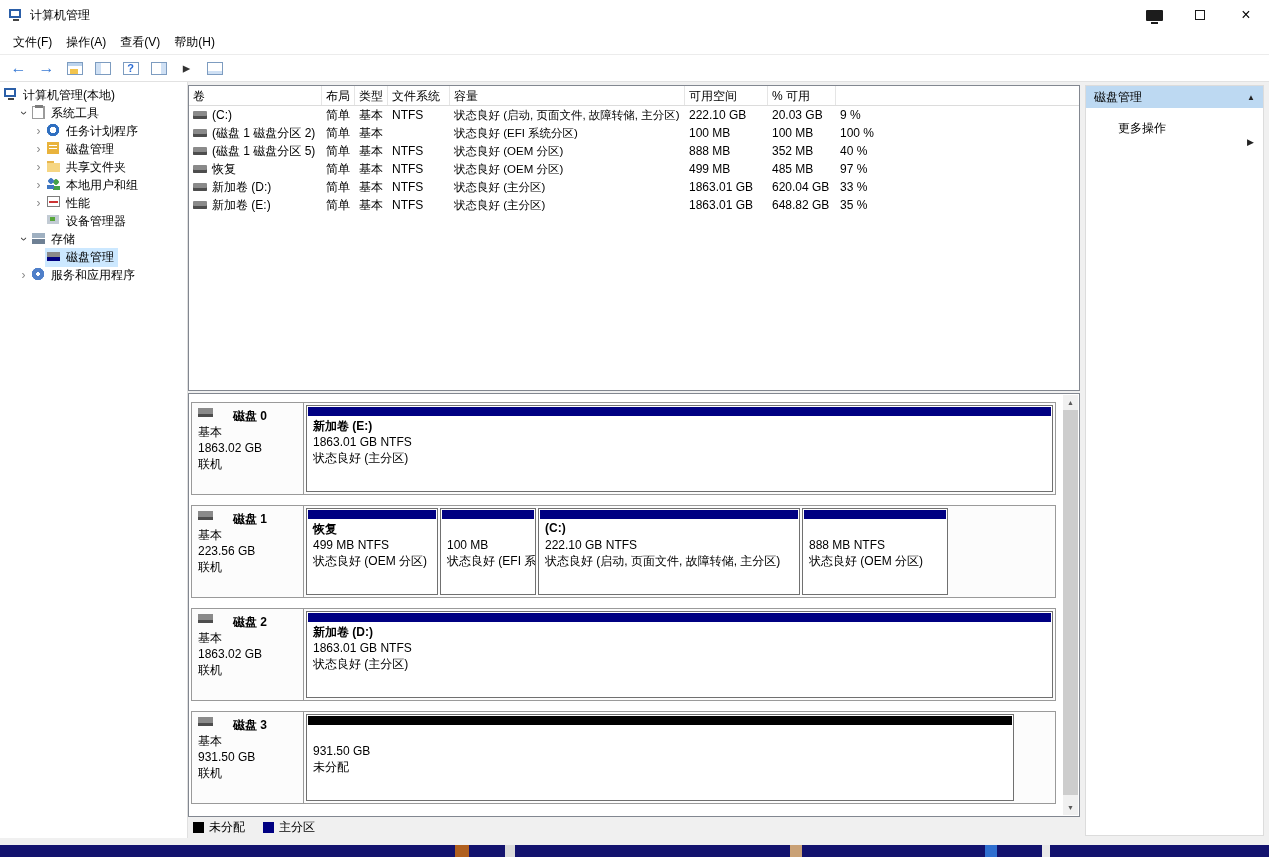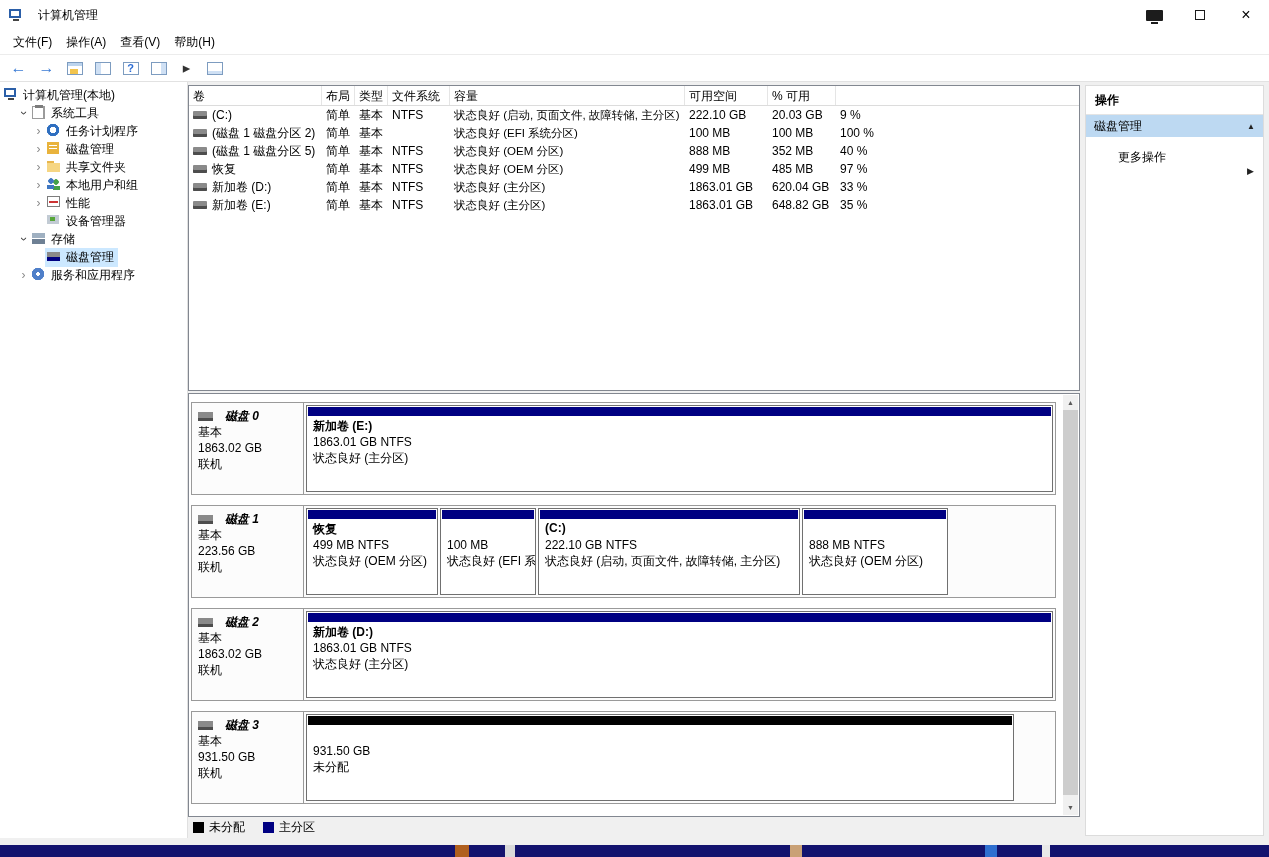--- a/index.html
+++ b/index.html
@@ -1,21 +1,21 @@
 <!DOCTYPE html>
 <html><head>
 <meta charset="utf-8">
 <style>
   *{margin:0;padding:0;box-sizing:border-box;}
   html,body{width:1269px;height:857px;overflow:hidden;}
   body{font-family:"Liberation Sans","DejaVu Sans",sans-serif;font-size:12px;color:#000;background:#f0f0f0;}
 
   
   .titlebar{height:30px;background:#fff;display:flex;align-items:center;padding-left:8px;}
-  .title{margin-left:14px;}
+  .title{margin-left:6px;}
   .win-controls{margin-left:auto;display:flex;height:100%;}
   .wc{width:46px;height:100%;display:flex;align-items:center;justify-content:center;background:transparent;border:0;}
   .wc-monitor{width:17px;height:11px;background:#1c1c1c;position:relative;border-radius:1px;display:inline-block;}
   .wc-monitor::after{content:"";position:absolute;left:5px;top:12px;width:7px;height:2px;background:#1c1c1c;}
   .wc-max{width:10px;height:10px;border:1px solid #1a1a1a;display:inline-block;}
   .wc-close{font-size:16px;line-height:1;}
 
   
   .menubar{height:24px;background:#fff;display:flex;align-items:center;padding-left:6px;}
   .menu-item{padding:3px 7px;white-space:nowrap;}
@@ -68,21 +68,21 @@
   .vol-row{height:18px;align-items:center;}
   .vc{padding:0 4px;white-space:nowrap;overflow:hidden;}
   .c-status{font-size:11.5px;}
   .c-name{display:flex;align-items:center;gap:5px;}
   .vi{width:14px;height:8px;background:#8a8a8a;box-shadow:inset 0 -3px #4d4d4d;border-radius:1px;flex:none;display:inline-block;}
 
   .graphpane{margin-top:2px;height:424px;background:#fff;border:1px solid #828790;position:relative;overflow:hidden;}
   .disk-row{display:flex;height:93px;margin:10px 23px 0 2px;border:1px solid #9a9a9a;background:#fcfcfc;}
   #diskRows .disk-row:first-child{margin-top:8px;}
   .disk-head{width:112px;border-right:1px solid #9a9a9a;padding:5px 6px;flex:none;}
-  .dh-name{display:flex;align-items:center;gap:12px;font-weight:bold;line-height:16px;font-style:italic;}
+  .dh-name{display:flex;gap:20px;font-weight:bold;line-height:16px;}
   .di{width:15px;height:9px;background:#8a8a8a;box-shadow:inset 0 -3px #4d4d4d;flex:none;display:inline-block;}
   .dh-type,.dh-size,.dh-status{line-height:16px;}
   .parts{flex:1;display:flex;padding:2px;gap:2px;overflow:hidden;}
   .part{border:1px solid #707070;background:#fff;display:flex;flex-direction:column;overflow:hidden;flex:none;}
   .part.full{flex:1;}
   .part-strip{height:9px;margin:1px 1px 0;}
   .part-name{font-weight:bold;padding:2px 6px 0;height:18px;white-space:nowrap;overflow:hidden;}
   .part-l1,.part-l2{padding:0 6px;line-height:16px;font-size:12px;white-space:nowrap;overflow:hidden;}
 
   .vscroll{position:absolute;top:1px;right:1px;bottom:1px;width:15px;background:#f0f0f0;}
@@ -455,21 +455,20 @@
           <span class="legend-label">未分配</span>
         </span>
         <span class="legend-item">
           <span class="swatch" style="background: rgb(0, 0, 130);"></span>
           <span class="legend-label">主分区</span>
         </span>
       </div>
   </div>
 
   <div class="actions">
-    <div class="actions-title">操作</div>
     <div class="actions-band">
       <span>磁盘管理</span>
       <span class="band-caret">▲</span>
     </div>
     <div class="actions-more">
       <span>更多操作</span>
       <span class="more-caret">▶</span>
     </div>
   </div>
 </div>

